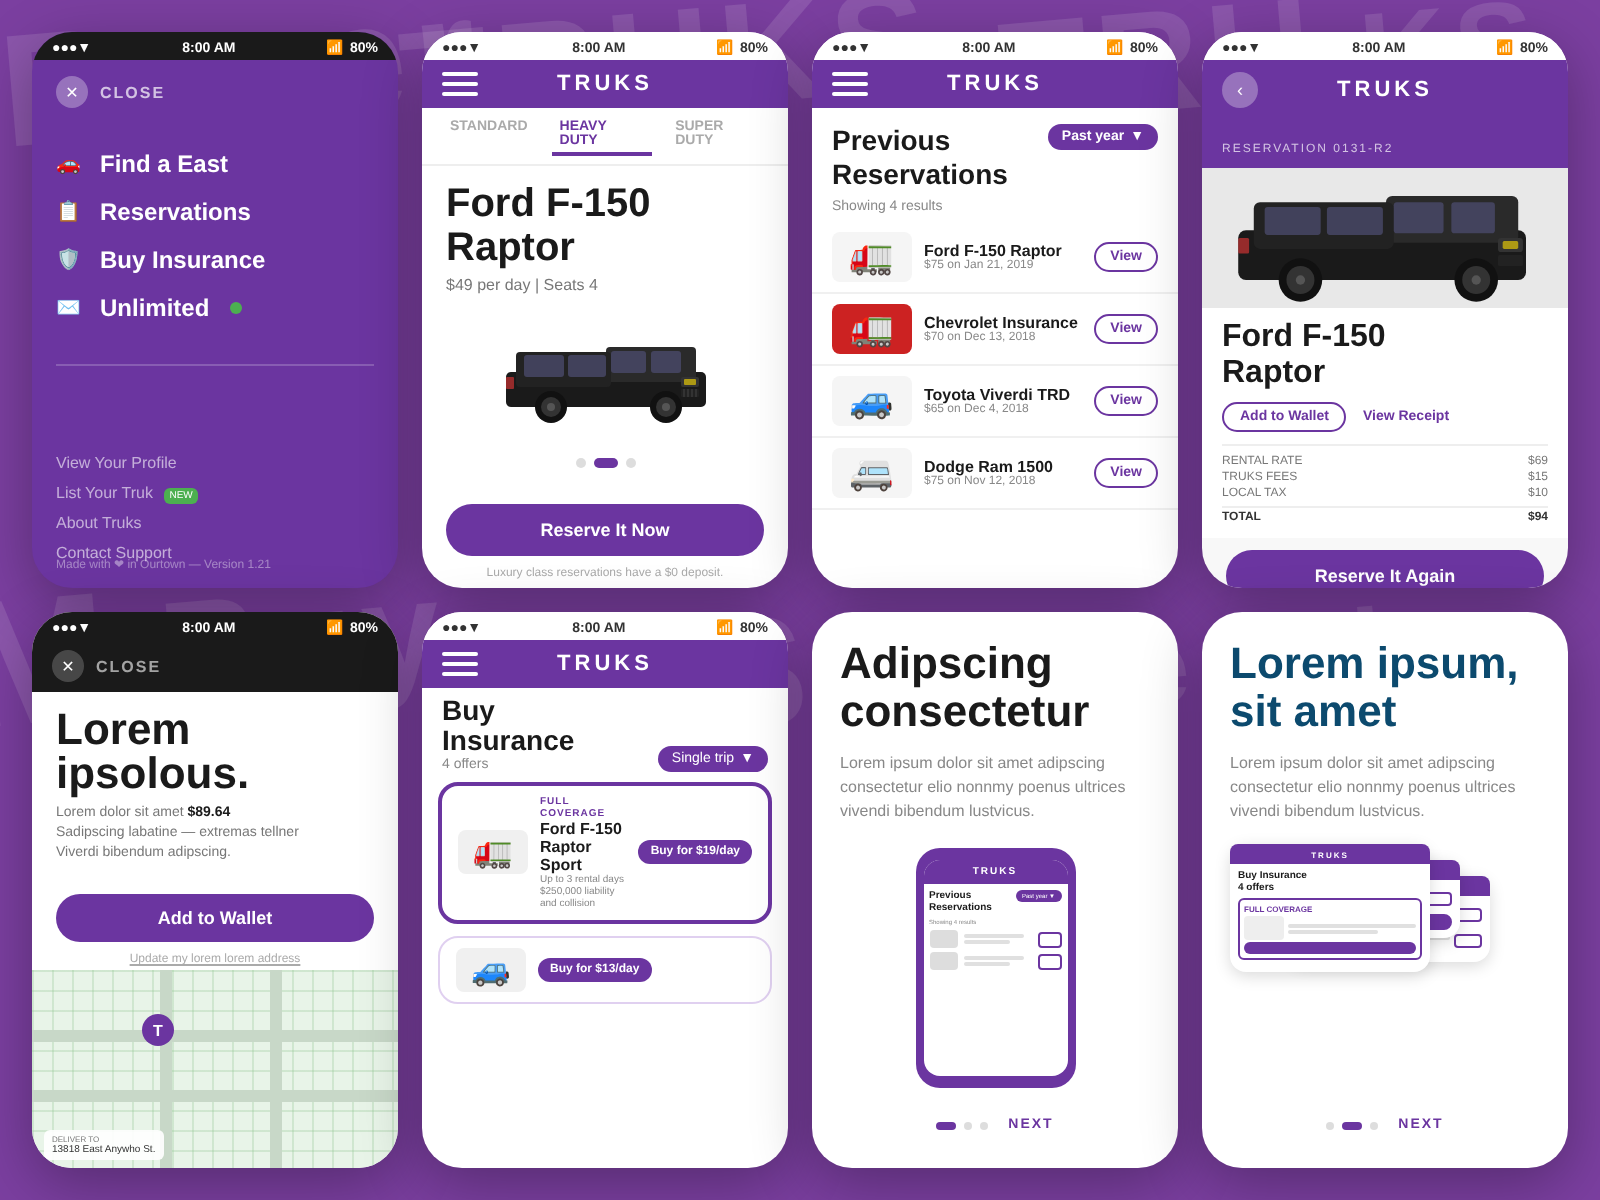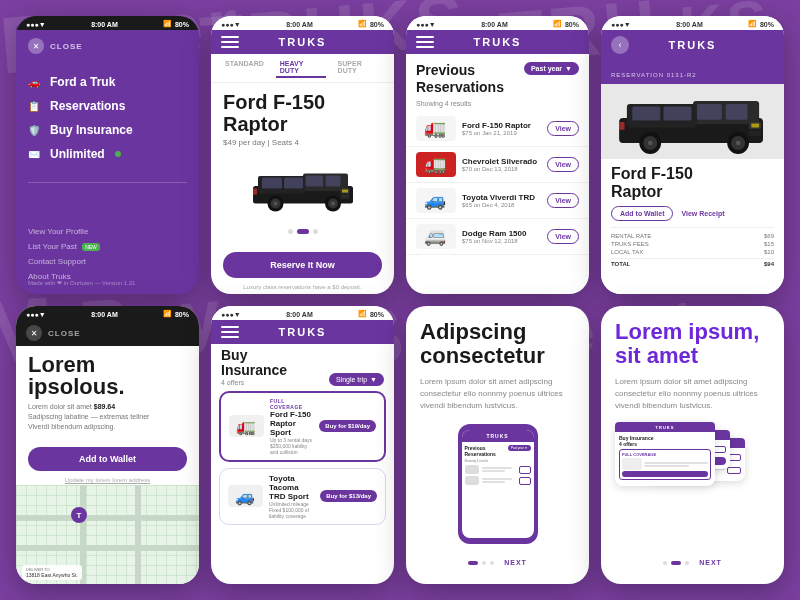--- a/index.html
+++ b/index.html
@@ -692,21 +692,21 @@
 
     
     .card-lorem {
       background: #fff;
       padding: 14px;
       position: relative;
     }
     .lorem-title {
       font-size: 22px;
       font-weight: 900;
-      color: #6d28d9;
+      color: #0c4a6e;
       line-height: 1.1;
       margin-bottom: 8px;
     }
     .lorem-body {
       font-size: 8px;
       color: #888;
       line-height: 1.5;
       margin-bottom: 10px;
     }
     .cards-stack {
@@ -814,45 +814,45 @@
           <span>80%</span>
       </div>
     </div>
     <div class="menu-close">
       <div class="close-circle">✕</div>
       <span class="close-label">CLOSE</span>
     </div>
     <div class="menu-items">
       <div class="menu-item">
         <span class="menu-icon">🚗</span>
-        <span>Ford a Truk</span>
+        <span>Find a East</span>
       </div>
       <div class="menu-item">
         <span class="menu-icon">📋</span>
         <span>Reservations</span>
       </div>
       <div class="menu-item">
         <span class="menu-icon">🛡️</span>
         <span>Buy Insurance</span>
       </div>
       <div class="menu-item">
         <span class="menu-icon">✉️</span>
         <span>Unlimited</span>
         <span class="menu-badge"></span>
       </div>
     </div>
     <div class="menu-divider"></div>
     <div class="menu-secondary">
       <div class="menu-secondary-item">View Your Profile</div>
       <div class="menu-secondary-item">
-        <span>List Your Past</span>
+        <span>List Your Truk</span>
         <span style="background:#4CAF50;color:#fff;font-size:5px;padding:1px 3px;border-radius:3px;margin-left:3px;">NEW</span>
       </div>
+      <div class="menu-secondary-item">About Truks</div>
       <div class="menu-secondary-item">Contact Support</div>
-      <div class="menu-secondary-item">About Truks</div>
     </div>
     <div class="menu-footer">Made with ❤ in Ourtown — Version 1.21</div>
   </div>
 
   <div class="phone-card card-truck">
     <div class="status-bar">
       <span>●●●▼</span>
       <span>8:00 AM</span>
       <div class="status-icons">
           <span>📶</span>
@@ -950,21 +950,21 @@
         <div class="res-thumb">🚛</div>
         <div class="res-info">
           <div class="res-name">Ford F-150 Raptor</div>
           <div class="res-date">$75 on Jan 21, 2019</div>
         </div>
         <button class="view-btn">View</button>
       </div>
       <div class="res-item">
         <div class="res-thumb" style="background:#cc2222;">🚛</div>
         <div class="res-info">
-          <div class="res-name">Chevrolet Silverado</div>
+          <div class="res-name">Chevrolet Insurance</div>
           <div class="res-date">$70 on Dec 13, 2018</div>
         </div>
         <button class="view-btn">View</button>
       </div>
       <div class="res-item">
         <div class="res-thumb">🚙</div>
         <div class="res-info">
           <div class="res-name">Toyota Viverdi TRD</div>
           <div class="res-date">$65 on Dec 4, 2018</div>
         </div>
@@ -1037,20 +1037,21 @@
         <div class="cost-row">
           <span>LOCAL TAX</span>
           <span>$10</span>
         </div>
         <div class="cost-row total">
           <span>TOTAL</span>
           <span>$94</span>
         </div>
       </div>
     </div>
+    <button class="reserve-btn">Reserve It Again</button>
 
   </div>
 
   <div class="phone-card card-map">
     <div class="status-bar dark">
       <span>●●●▼</span>
       <span>8:00 AM</span>
       <div class="status-icons">
           <span>📶</span>
           <span>80%</span>
@@ -1118,26 +1119,20 @@
       <div class="ins-item-info">
         <div class="ins-item-tag">FULL COVERAGE</div>
         <div class="ins-item-name">Ford F-150<br>Raptor Sport</div>
         <div class="ins-item-desc">Up to 3 rental days</div>
         <div class="ins-item-desc">$250,000 liability and collision</div>
       </div>
       <button class="ins-buy-btn">Buy for $19/day</button>
     </div>
     <div class="ins-item">
       <div class="ins-item-thumb">🚙</div>
-      <div class="ins-item-info">
-        <div class="ins-item-tag"></div>
-        <div class="ins-item-name">Toyota Tacoma<br>TRD Sport</div>
-        <div class="ins-item-desc">Unlimited mileage</div>
-        <div class="ins-item-desc">Fixed $100,000 of liability coverage</div>
-      </div>
       <button class="ins-buy-btn">Buy for $13/day</button>
     </div>
   </div>
 
   <div class="phone-card card-bigtext">
     <div class="bigtext-title">Adipscing<br>consectetur</div>
     <div class="bigtext-body">Lorem ipsum dolor sit amet adipscing consectetur elio nonnmy poenus ultrices vivendi bibendum lustvicus.</div>
 
     <div style="display:flex; justify-content:center; flex:1; align-items:flex-start;">
       <div class="phone-mockup">

